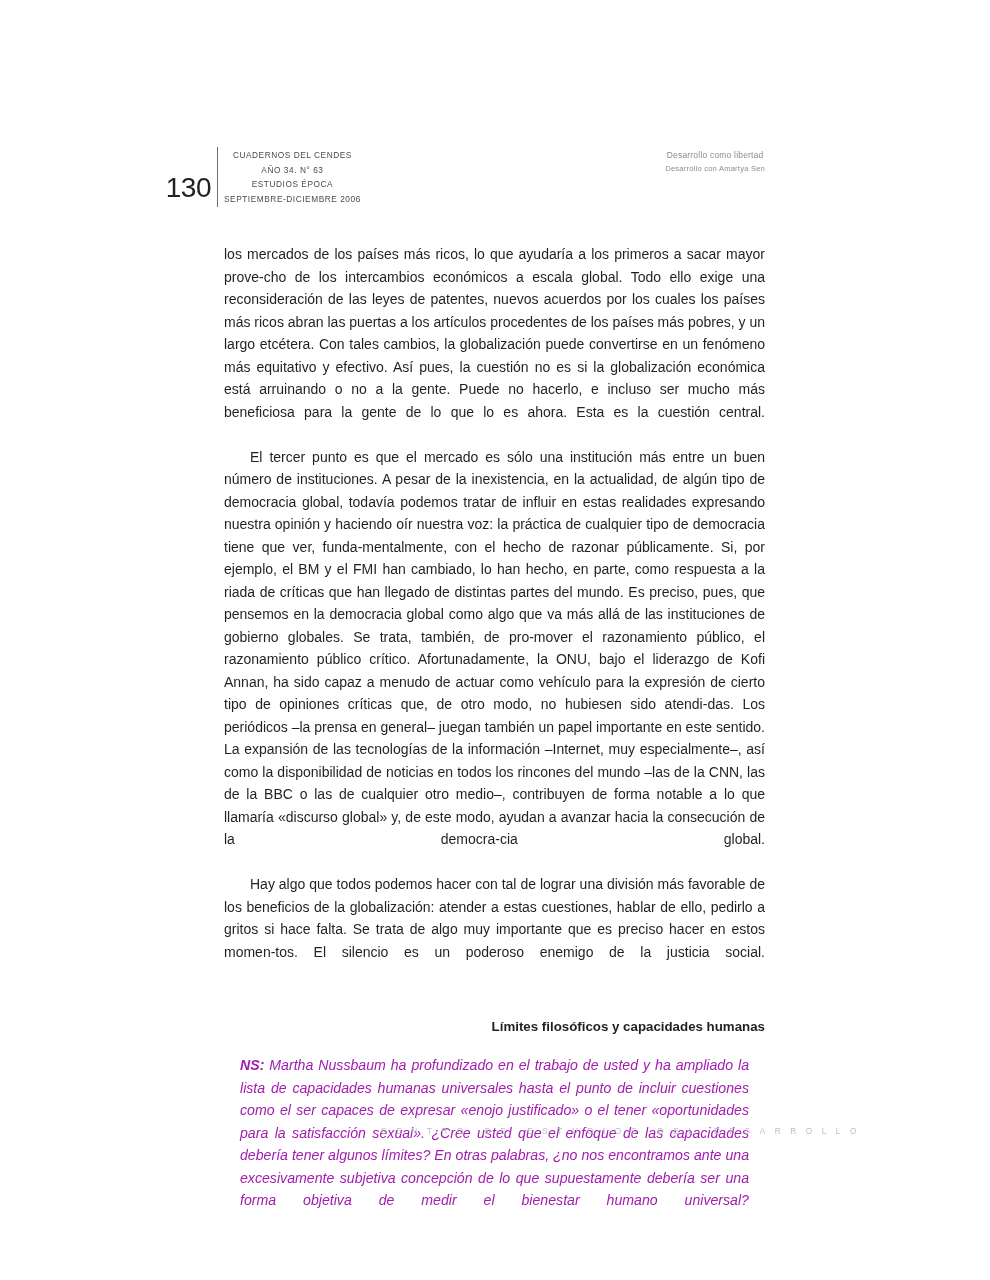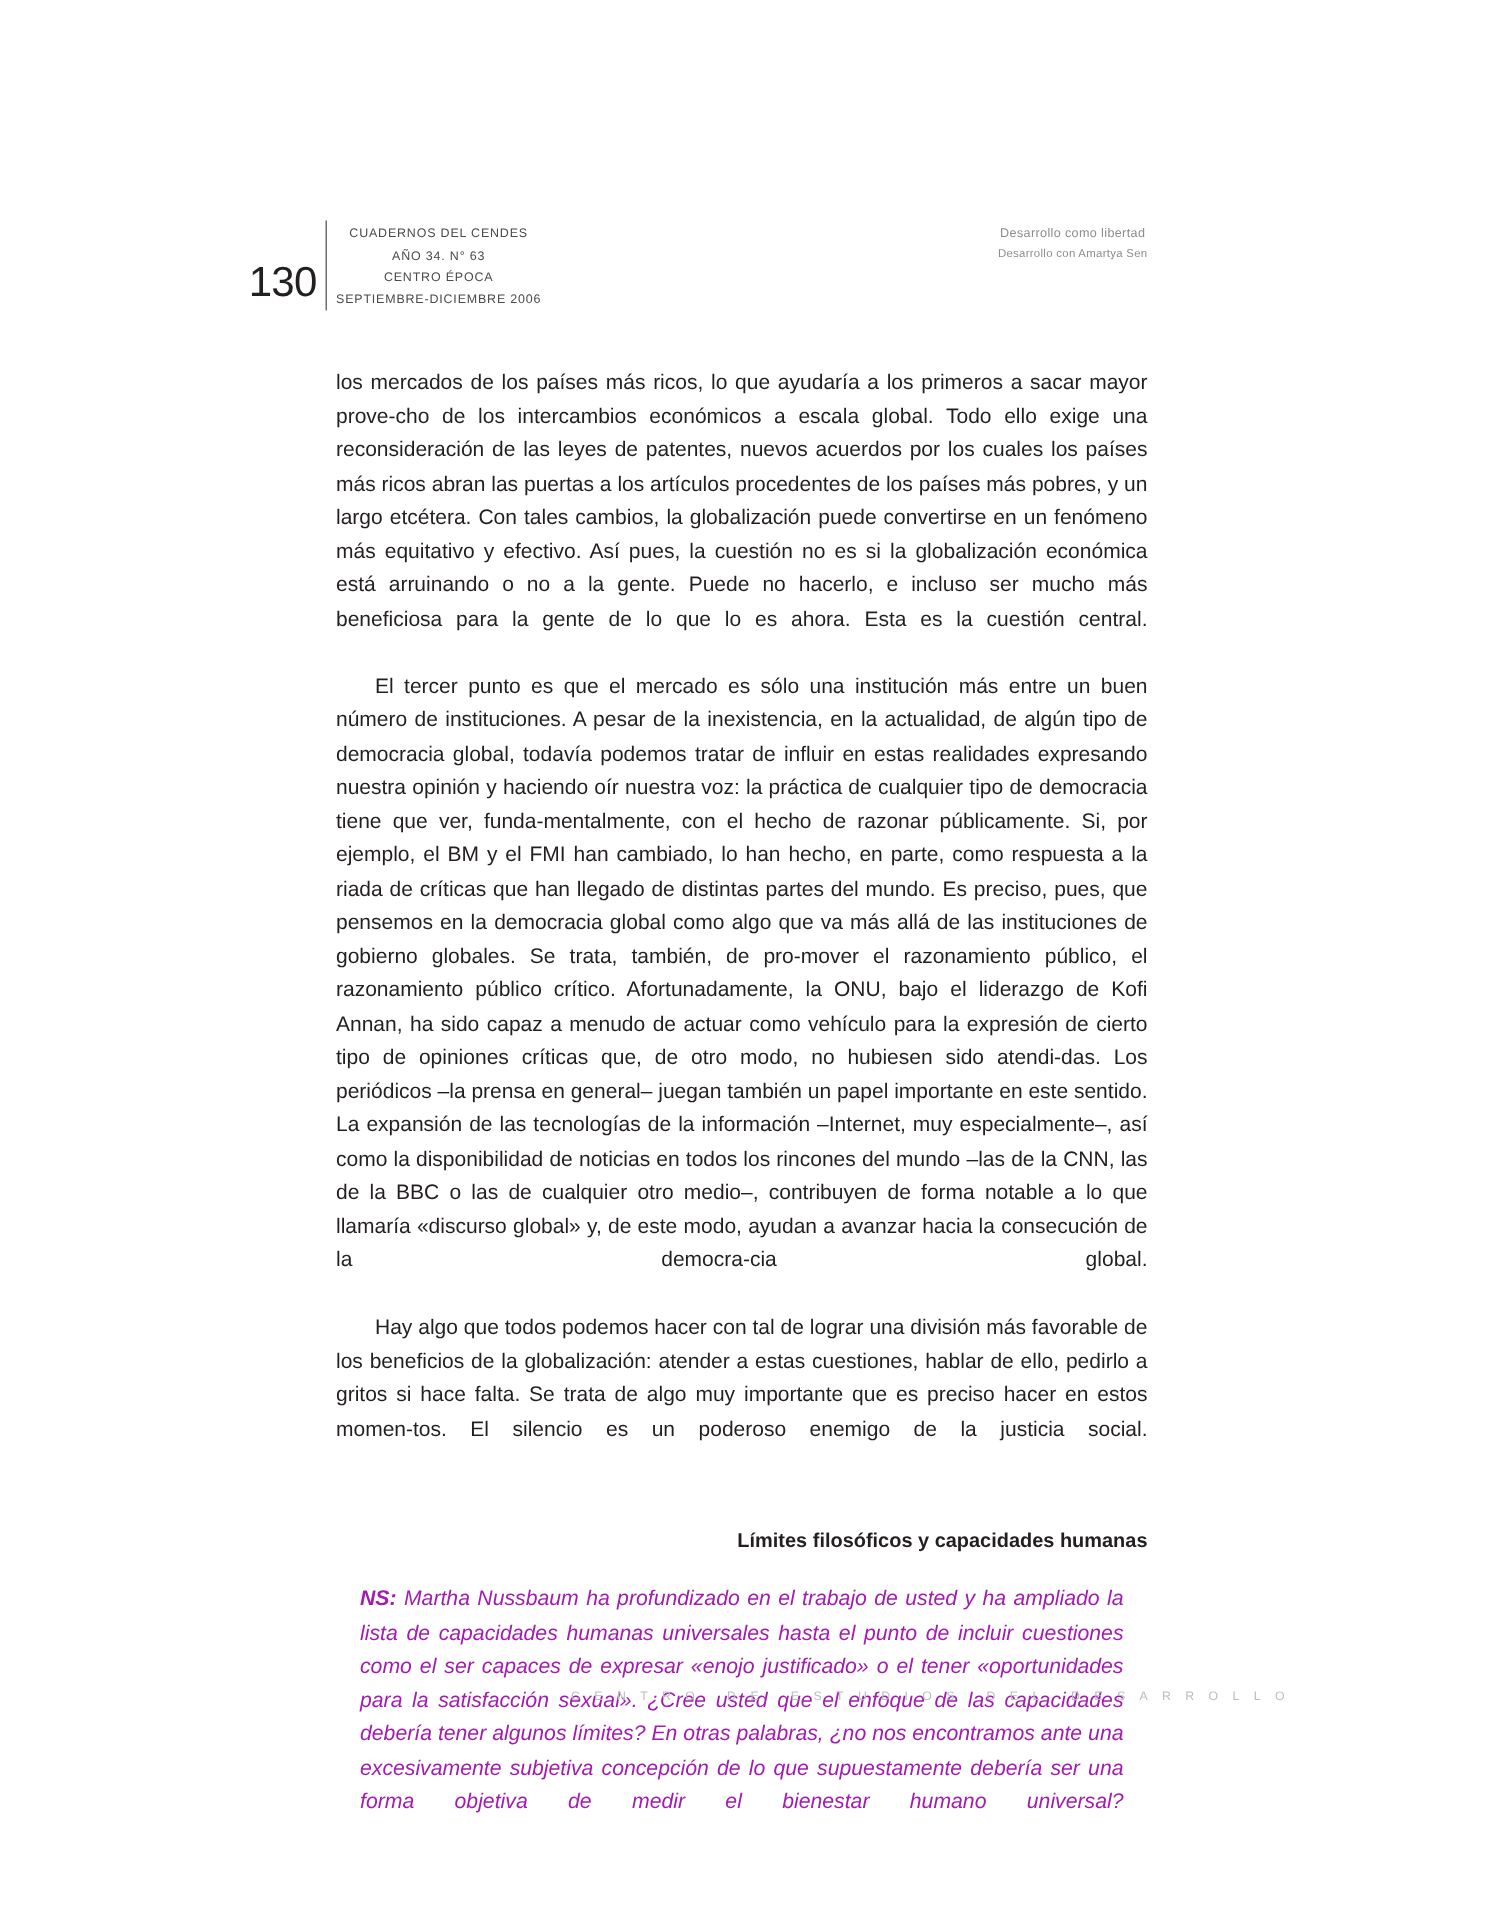--- a/index.html
+++ b/index.html
@@ -156,21 +156,21 @@
 
 <div id="page-header">
 
   <div id="folio">130</div>
 
   <div id="header-rule"></div>
 
   <div id="masthead">
     <div>CUADERNOS DEL CENDES</div>
     <div>AÑO 34. N° 63</div>
-    <div>CENTRO ÉPOCA</div>
+    <div>ESTUDIOS ÉPOCA</div>
     <div>SEPTIEMBRE-DICIEMBRE 2006</div>
   </div>
 
   <div id="running-head">
     <div class="rh-line1">Desarrollo como libertad</div>
     <div class="rh-line2">Desarrollo con Amartya Sen</div>
   </div>
 
 </div>
 

